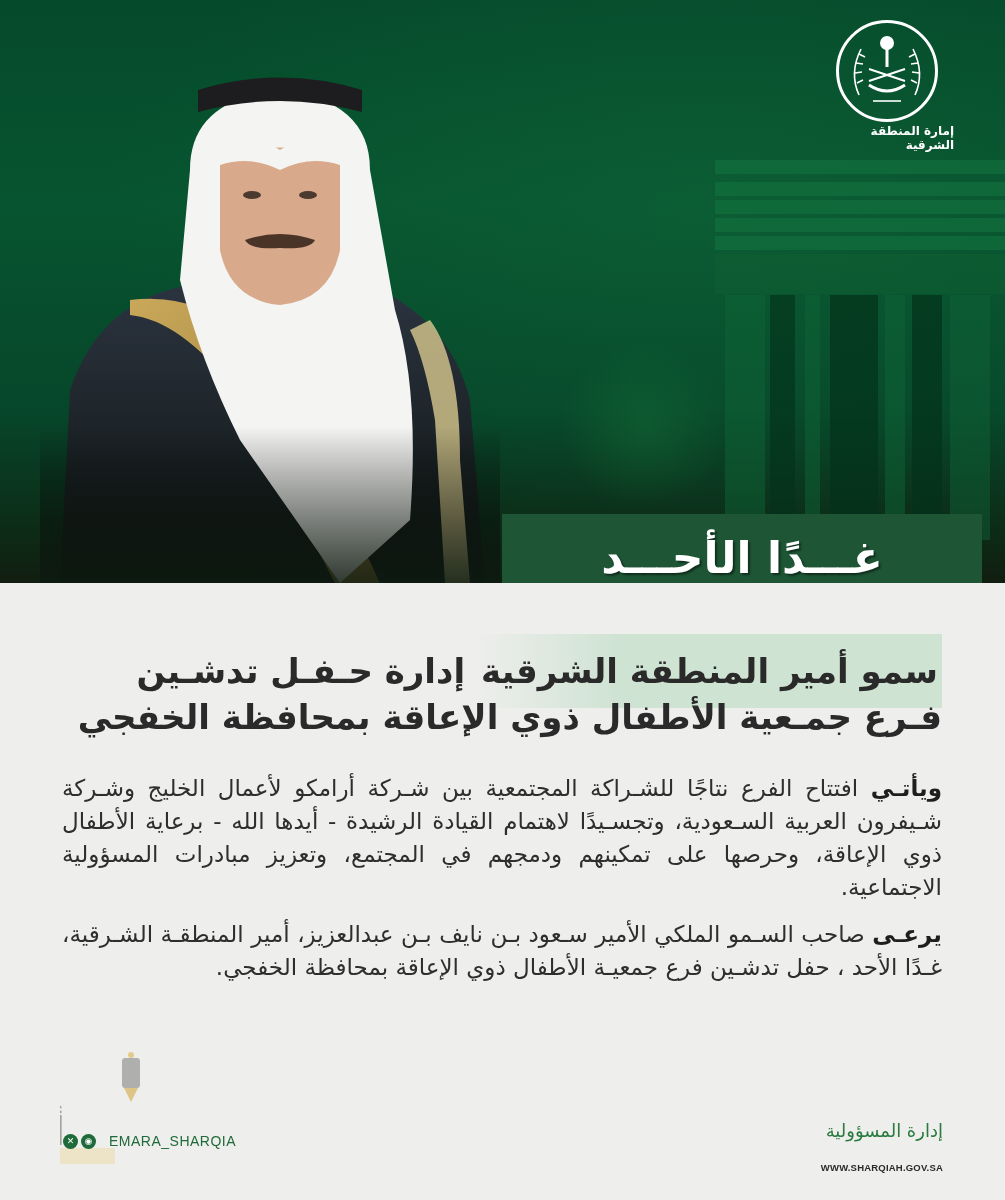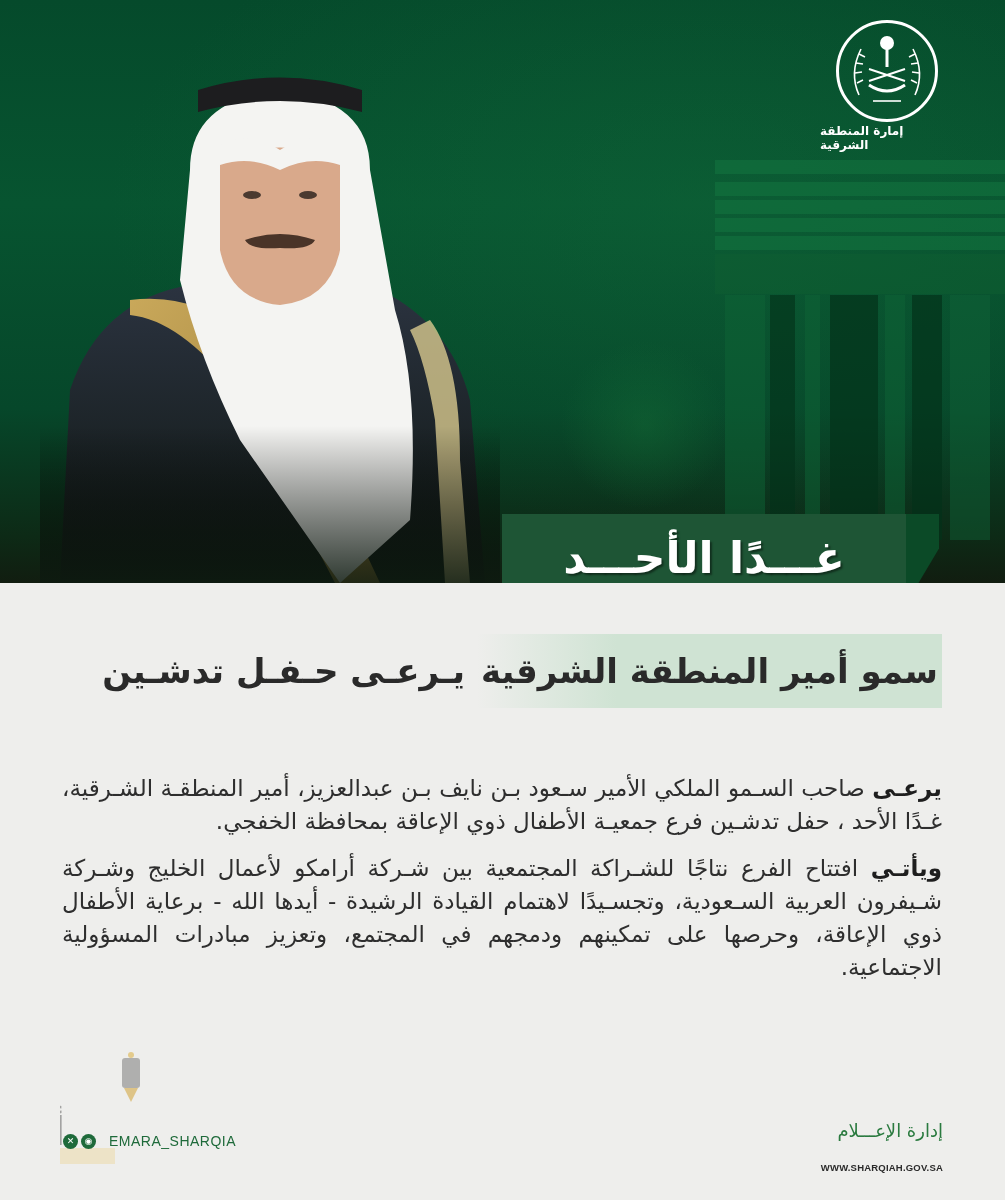--- a/index.html
+++ b/index.html
@@ -23,33 +23,33 @@
   .b-band { position: absolute; left: 0; width: 290px; height: 14px; background: rgba(20,120,65,0.55); }
   .b-col { position: absolute; top: 135px; height: 245px; }
   .palm {
     position: absolute; left: 560px; top: 340px; width: 170px; height: 170px; border-radius: 50%;
     background: radial-gradient(circle, rgba(20,110,55,0.45) 0%, rgba(20,110,55,0) 70%);
   }
   
   .emblem { position: absolute; left: 836px; top: 20px; width: 102px; height: 102px; border: 3px solid #ffffff; border-radius: 50%; }
   .emblem svg { position: absolute; left: 0; top: 0; }
   .emblem-label {
-    position: absolute; left: 820px; top: 124px; width: 134px; text-align: left;
+    position: absolute; left: 820px; top: 124px; width: 134px; text-align: right;
     color: #ffffff; font-size: 12px; font-weight: bold; direction: rtl;
   }
   
   .portrait { position: absolute; left: 40px; top: 60px; width: 460px; height: 523px; }
   
   .tag-wrap { position: absolute; left: 502px; top: 514px; width: 437px; height: 86px; }
   .tag-shadow {
     position: absolute; left: 0; top: 0; width: 437px; height: 86px;
     background: #0b4a27; clip-path: polygon(0 0, 100% 0, 100% 40%, 93% 100%, 0 100%);
   }
   .tag {
-    position: absolute; left: 0; top: 0; width: 404px; height: 86px; background: #1e5535;
+    position: absolute; left: 0; top: 0; width: 480px; height: 86px; background: #1e5535;
     display: flex; align-items: center; justify-content: center;
     color: #ffffff; font-size: 44px; font-weight: bold; direction: rtl;
     text-shadow: 2px 2px 2px rgba(0,0,0,0.45);
     letter-spacing: 2px;
   }
   
   .headline { position: absolute; left: 62px; top: 648px; width: 880px; direction: rtl; text-align: right; }
   .hl-line {
     display: block; color: #2a2a2a; font-weight: bold; font-size: 34px; line-height: 46px;
     white-space: nowrap;
@@ -138,40 +138,41 @@
     <rect x="0" y="0" width="460" height="523" fill="url(#fade)"></rect>
   </svg>
 
   <div class="tag-wrap">
     <div class="tag-shadow"></div>
     <div class="tag">غـــدًا الأحـــد</div>
   </div>
 </div>
 
 <div class="headline">
-  <span class="hl-line"><span class="hl-mark">سمو أمير المنطقة الشرقية</span><span> يـرعـى حـفـل تدشـين</span></span>
+  <span class="hl-line"><span class="hl-mark">سمو أمير المنطقة الشرقية</span><span> إدارة حـفـل تدشـين</span></span>
+  <span class="hl-line">فـرع جمـعية الأطفال ذوي الإعاقة بمحافظة الخفجي</span>
 </div>
 
 <div class="body-text">
+  <p class="para"><b>ويأتـي</b><span> افتتاح الفرع نتاجًا للشـراكة المجتمعية بين شـركة أرامكو لأعمال الخليج وشـركة شـيفرون العربية السـعودية، وتجسـيدًا لاهتمام القيادة الرشيدة - أيدها الله - برعاية الأطفال ذوي الإعاقة، وحرصها على تمكينهم ودمجهم في المجتمع، وتعزيز مبادرات المسؤولية الاجتماعية.</span></p>
   <p class="para"><b>يرعـى</b><span> صاحب السـمو الملكي الأمير سـعود بـن نايف بـن عبدالعزيز، أمير المنطقـة الشـرقية، غـدًا الأحد ، حفل تدشـين فرع جمعيـة الأطفال ذوي الإعاقة بمحافظة الخفجي.</span></p>
-  <p class="para"><b>ويأتـي</b><span> افتتاح الفرع نتاجًا للشـراكة المجتمعية بين شـركة أرامكو لأعمال الخليج وشـركة شـيفرون العربية السـعودية، وتجسـيدًا لاهتمام القيادة الرشيدة - أيدها الله - برعاية الأطفال ذوي الإعاقة، وحرصها على تمكينهم ودمجهم في المجتمع، وتعزيز مبادرات المسؤولية الاجتماعية.</span></p>
 </div>
 
 <svg class="watermark" viewBox="0 0 110 120">
   <g opacity="0.75">
     <rect x="62" y="8" width="18" height="30" rx="3" fill="#9a9a9a"></rect>
     <path d="M64 38 L78 38 L71 52 Z" fill="#d9b766"></path>
     <circle cx="71" cy="5" r="3" fill="#e1c06d"></circle>
     <text x="5" y="95" font-size="40" font-weight="bold" fill="#8a8a8a" font-family="DejaVu Sans, sans-serif" direction="rtl">أقلام</text>
     <rect x="0" y="98" width="55" height="16" fill="#ecd9a5" opacity="0.7"></rect>
   </g>
 </svg>
 
 <div class="social">
   <span class="soc-icon">✕</span>
   <span class="soc-icon">◉</span>
   <span class="handle">EMARA_SHARQIA</span>
 </div>
 
 <div class="media">
-  <div class="media-title">إدارة الإعـــلام</div>
+  <div class="media-title">إدارة المسؤولية</div>
   <div class="media-url">WWW.SHARQIAH.GOV.SA</div>
 </div>
 
 </body></html>

